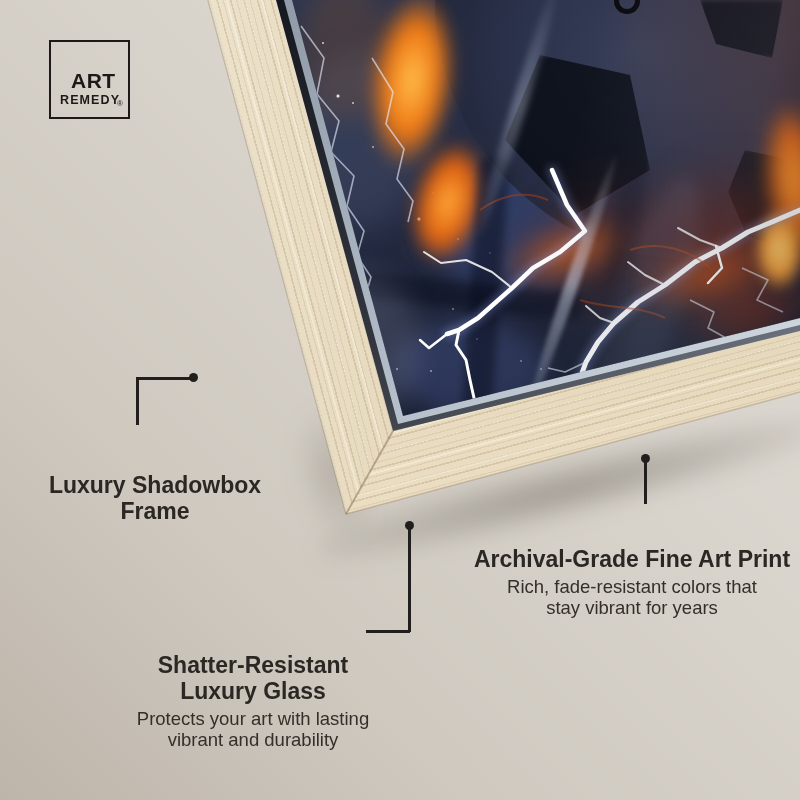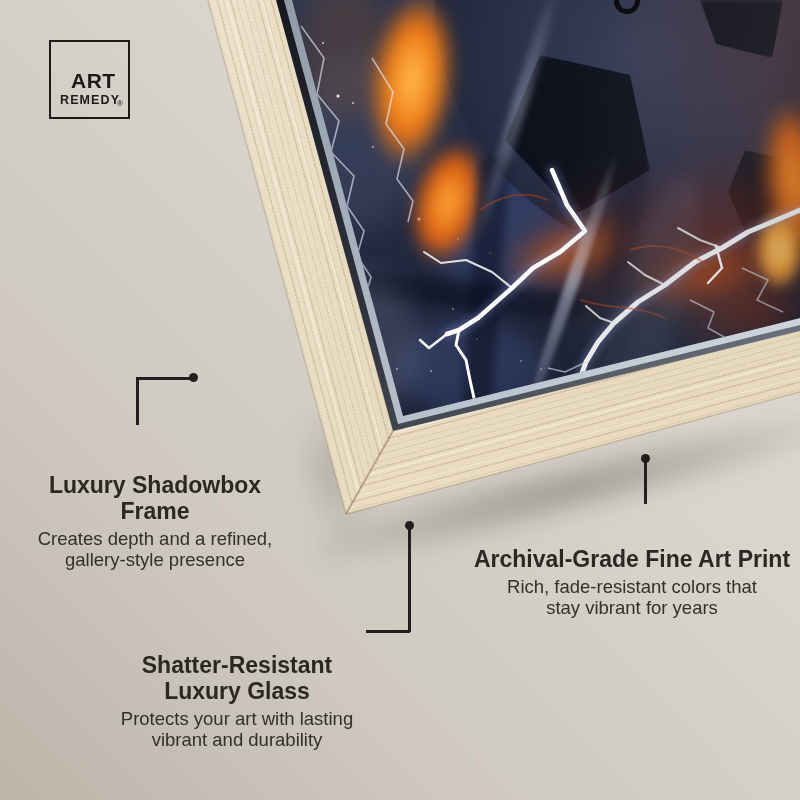--- a/index.html
+++ b/index.html
@@ -78,21 +78,21 @@
   
   .cline{background:#211f1d;}
   .cdot{width:9px;height:9px;border-radius:50%;background:#211f1d;}
   .callout{text-align:center;color:#2b2824;margin-top:36px;}
   .callout .title{position:relative;font-weight:700;font-size:23px;line-height:26px;}
   .callout .body{position:relative;font-size:18.5px;line-height:21px;margin-top:4px;color:#332f2a;}
   .callout .title div,.callout .body div{position:relative;}
   .c1{left:22px;top:436px;width:266px;}
   .c3{left:462px;top:510px;width:340px;}
   .c3 .title{white-space:nowrap;}
-  .c2{left:104px;top:616px;width:266px;}
+  .c2{left:120px;top:616px;width:266px;}
 </style>
 </head>
 <body>
 
 <div class="stage">
 
   <div class="wall"></div>
   <div class="frame-shadow"></div>
   <div class="frame-shadow2"></div>
 
@@ -188,24 +188,20 @@
   <div>
     <div class="cline" style="left:136px;top:377px;width:58px;height:2.5px;"></div>
     <div class="cline" style="left:136px;top:377px;width:2.5px;height:48px;"></div>
     <div class="cdot" style="left:189px;top:373px;"></div>
   </div>
   <div class="callout c1">
     <div class="title">
       <div>Luxury Shadowbox</div>
       <div>Frame</div>
     </div>
-    <div class="body">
-      <div>Creates depth and a refined,</div>
-      <div>gallery-style presence</div>
-    </div>
   </div>
 
   <div>
     <div class="cline" style="left:644px;top:459px;width:2.5px;height:45px;"></div>
     <div class="cdot" style="left:641px;top:454px;"></div>
   </div>
   <div class="callout c3">
     <div class="title">
       <div>Archival-Grade Fine Art Print</div>
     </div>

